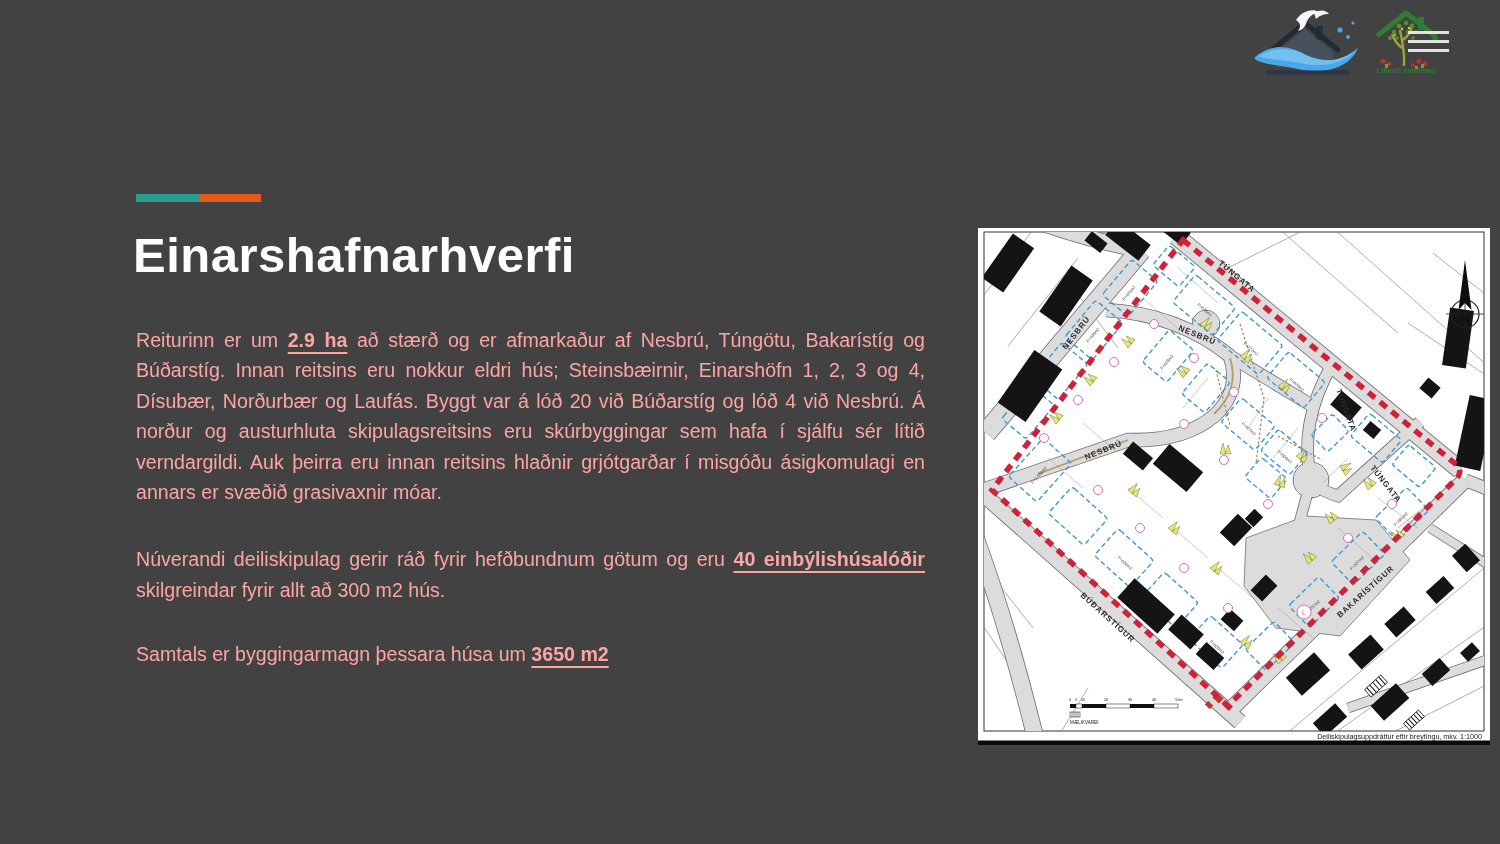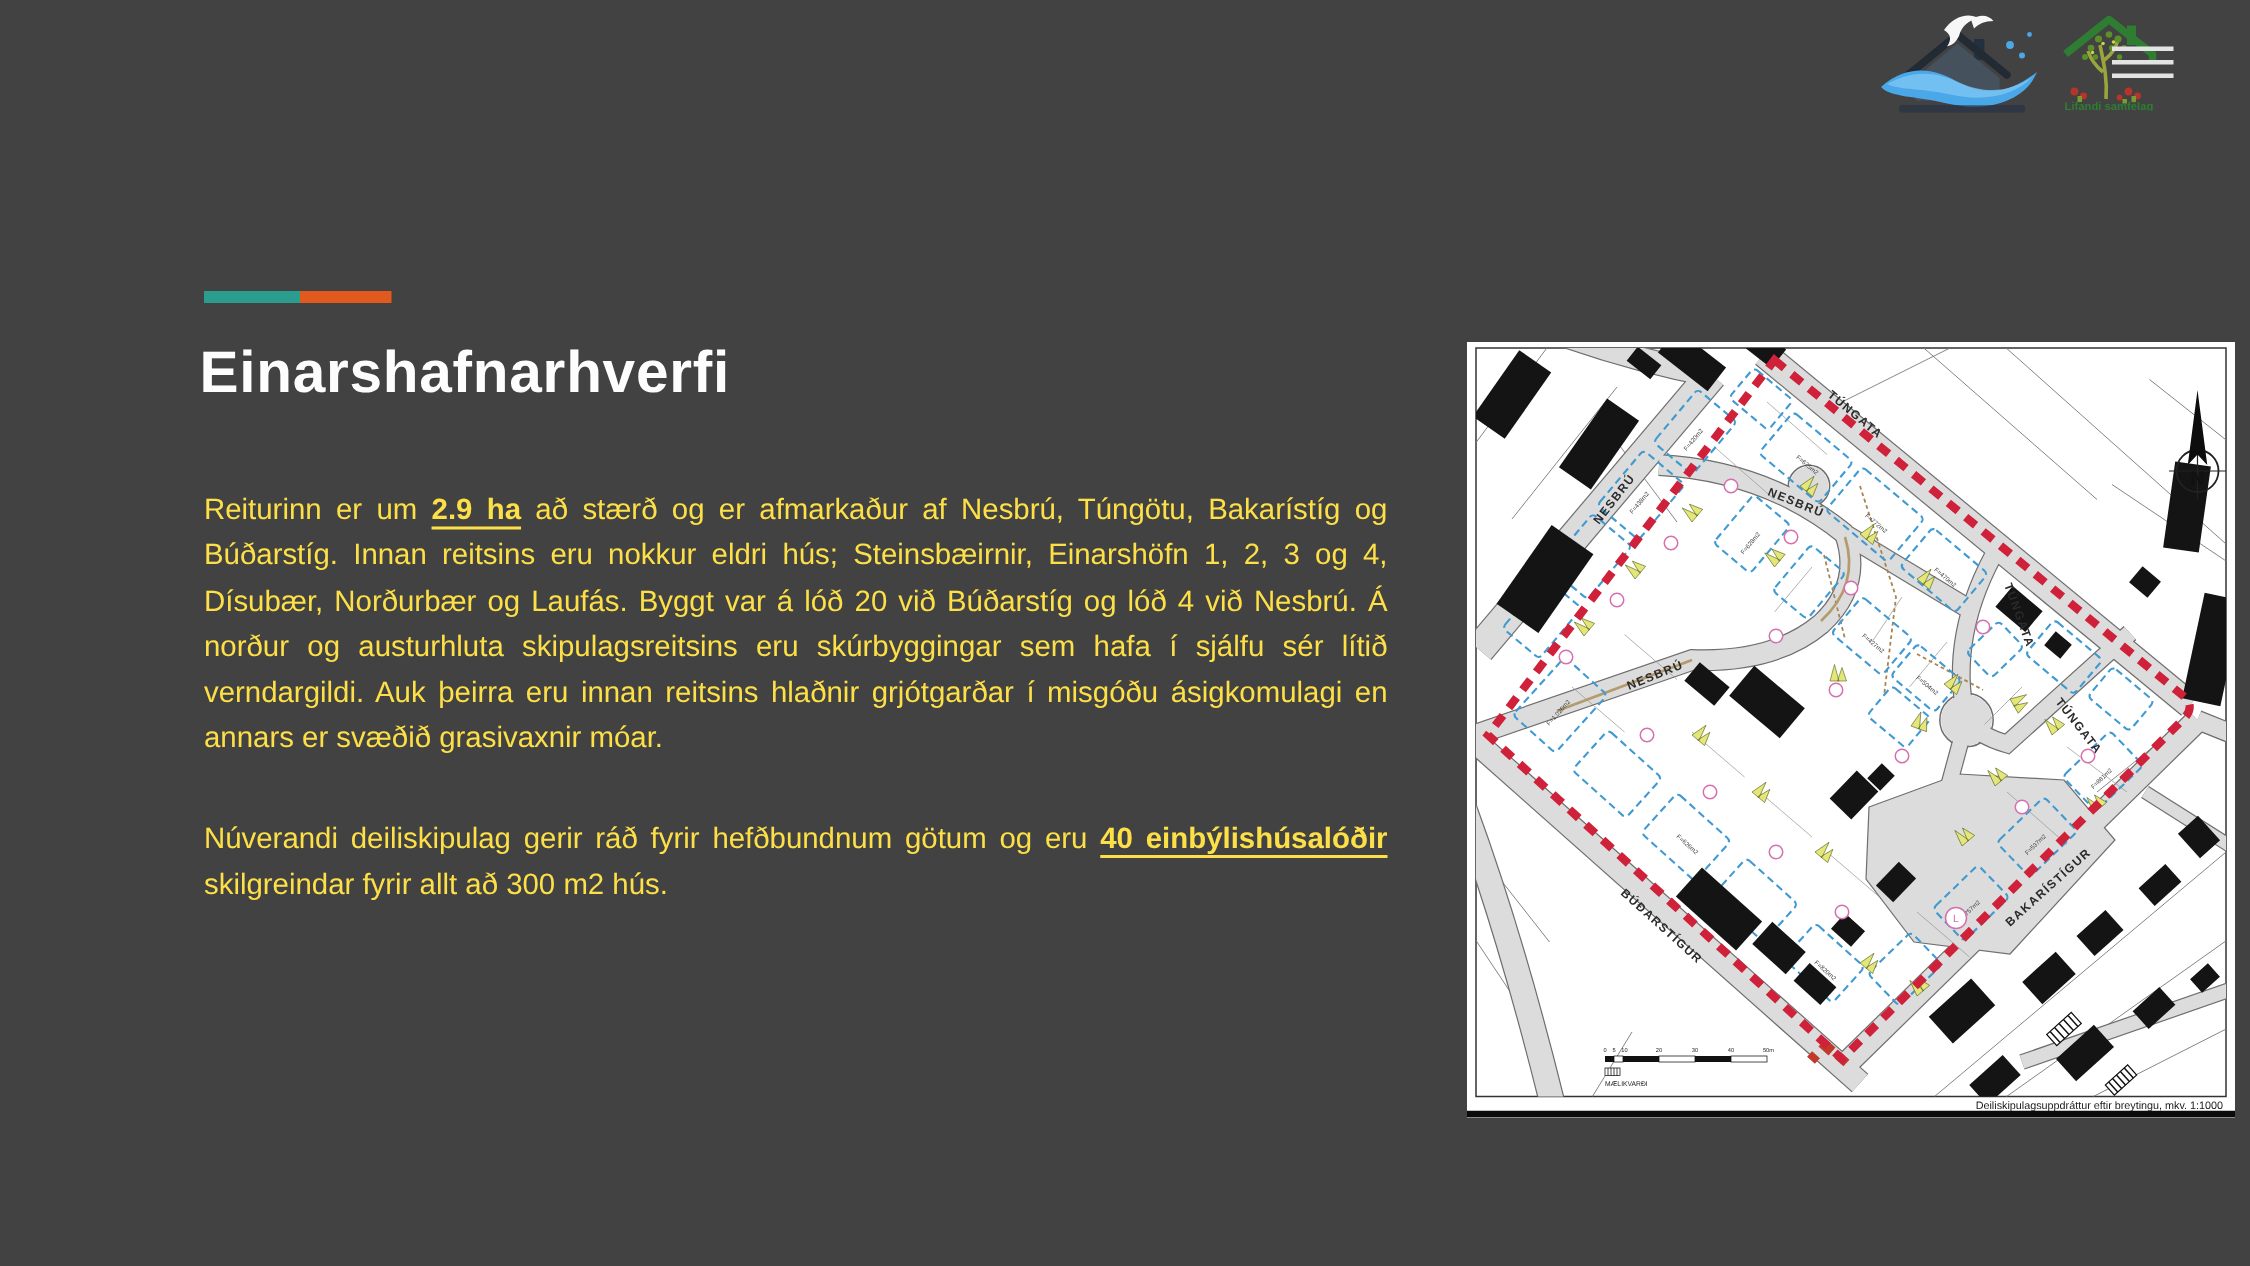--- a/index.html
+++ b/index.html
@@ -6,25 +6,25 @@
   body{
     width:1500px;height:844px;position:relative;overflow:hidden;
     background:#424242;
     font-family:"Liberation Sans",sans-serif;
   }
   .accent-bar{position:absolute;left:136px;top:194px;height:8px;display:flex;}
   .accent-teal{width:64px;height:8px;background:#2a9d8f;}
   .accent-orange{width:61px;height:8px;background:#e2591d;}
   .slide-title{
     position:absolute;left:133px;top:227px;margin:0;
-    font-size:39px;font-weight:700;color:#fdfdfd;letter-spacing:0.5px;
+    font-size:49px;font-weight:700;color:#fdfdfd;letter-spacing:0.5px;
   }
   .body-text{
     position:absolute;left:136px;top:325px;width:789px;
-    color:#fde047;font-size:19.6px;line-height:30.4px;text-align:justify;
+    color:#fca5a5;font-size:19.6px;line-height:30.4px;text-align:justify;
   }
   .body-text p{margin:0;}
   .body-text p.para-2{margin-top:37px;}
   .body-text p.para-3{margin-top:34px;}
   .u{font-weight:700;text-decoration:underline;text-underline-offset:5px;text-decoration-thickness:2px;}
 
   .logo{position:absolute;margin-left:36px;}
   .logo-waves{left:1216px;top:6px;width:110px;height:72px;}
   .logo-green{left:1336px;top:8px;width:68px;height:66px;}
   .menu-icon{position:absolute;left:1408px;top:31px;width:41px;cursor:pointer;}
@@ -56,20 +56,21 @@
 <div class="accent-bar">
   <div class="accent-teal"></div>
   <div class="accent-orange"></div>
 </div>
 
 <h1 class="slide-title">Einarshafnarhverfi</h1>
 
 <div class="body-text">
   <p class="para-1"><span>Reiturinn er um </span><span class="u" style="font-weight: 700;">2.9 ha</span><span> að stærð og er afmarkaður af Nesbrú, Túngötu, Bakarístíg og Búðarstíg. Innan reitsins eru nokkur eldri hús; Steinsbæirnir, Einarshöfn 1, 2, 3 og 4, Dísubær, Norðurbær og Laufás. Byggt var á lóð 20 við Búðarstíg og lóð 4 við Nesbrú. Á norður og austurhluta skipulagsreitsins eru skúrbyggingar sem hafa í sjálfu sér lítið verndargildi. Auk þeirra eru innan reitsins hlaðnir grjótgarðar í misgóðu ásigkomulagi en annars er svæðið grasivaxnir móar.</span></p>
   <p class="para-2"><span>Núverandi deiliskipulag gerir ráð fyrir hefðbundnum götum og eru </span><span class="u" style="font-weight: 700;">40 einbýlishúsalóðir</span><span> skilgreindar fyrir allt að 300 m2 hús.</span></p>
+  <p class="para-3"><span>Samtals er byggingarmagn þessara húsa um </span><span class="u" style="font-weight: 700;">3650 m2</span></p>
 </div>
 
 <div class="logo logo-waves">
   <svg width="110" height="72" viewBox="0 0 110 72">
     <g>
       <rect x="64" y="20" width="7" height="14" fill="#233040"></rect>
       <polygon points="25,46 53,23 81,46 81,61 25,61" fill="#45525e"></polygon>
       <path d="M20,44 L53,17 L86,44" fill="none" stroke="#222a33" stroke-width="5" stroke-linecap="round"></path>
       <path d="M2,52 C20,36 38,40 52,48 C72,59 88,56 106,42 C98,62 72,69 46,63 C26,58 8,59 2,52 Z" fill="#4aa7e8"></path>
       <path d="M6,50 C24,40 40,42 54,49 C74,58 90,54 103,45 C92,58 70,62 48,57 C30,53 14,54 6,50 Z" fill="#7cc6f2" opacity="0.8"></path>

